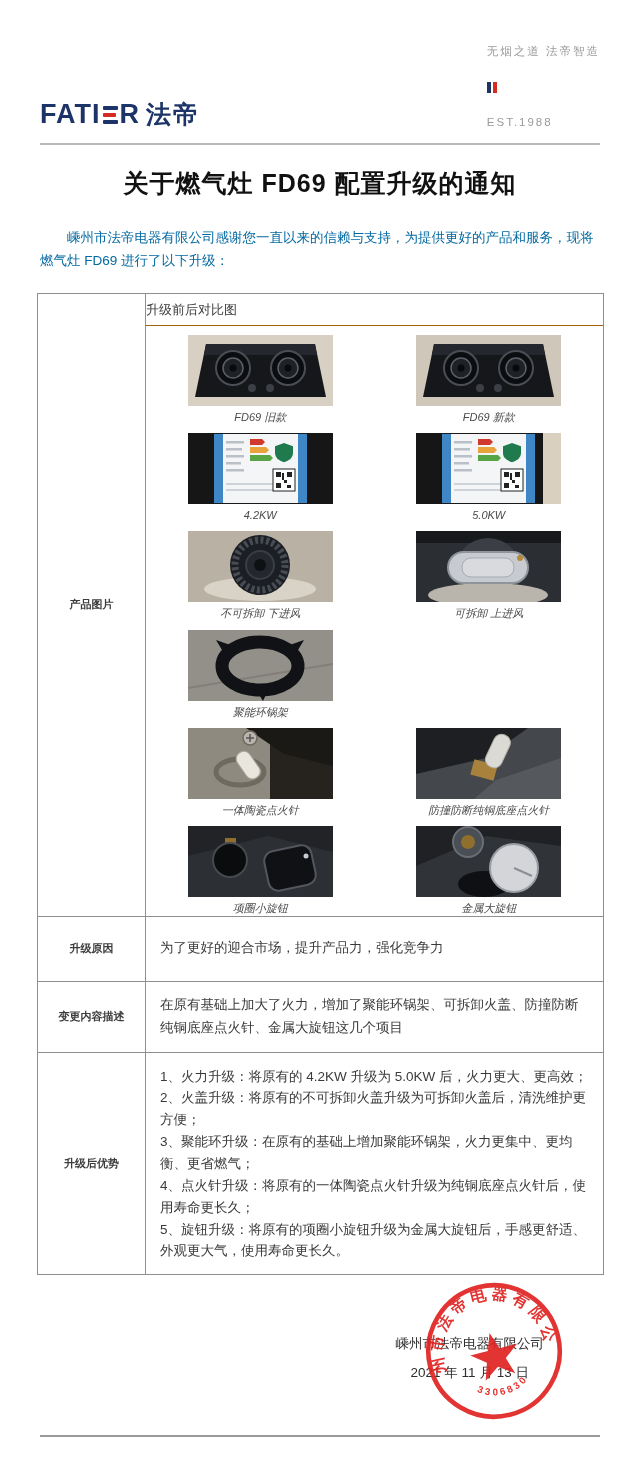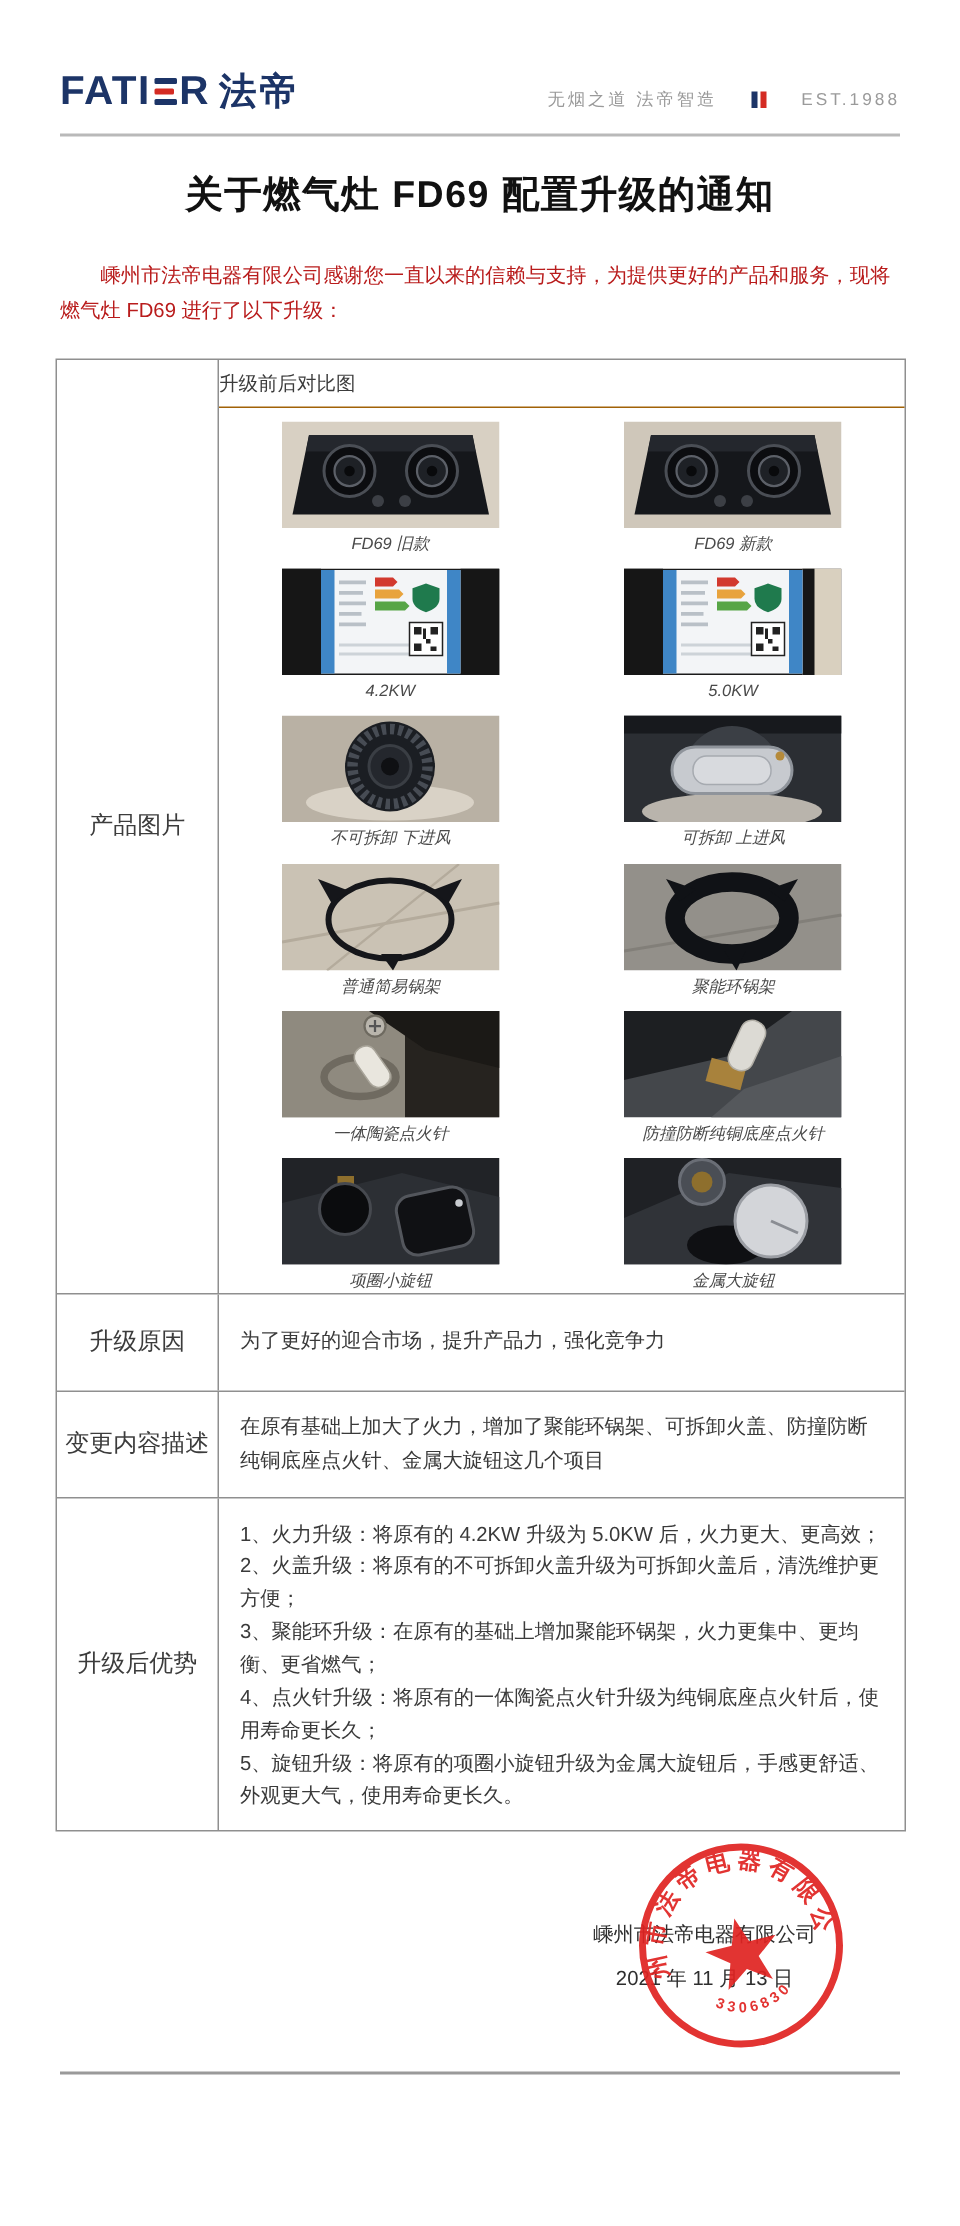--- a/index.html
+++ b/index.html
@@ -9,36 +9,36 @@
 
   
   .header { margin:0 40px; padding-top:44px; padding-bottom:12px;
             border-bottom:2px solid #b9b9b9; display:flex; justify-content:space-between; align-items:flex-end; }
   .logo { display:flex; align-items:center; font-weight:bold; color:#1c3467; letter-spacing:1px; }
   .logo .latin { font-size:27px; font-stretch:condensed; }
   .logo .ebars { display:inline-flex; flex-direction:column; gap:3px; margin:0 2px; }
   .logo .ebars i { display:block; width:15px; height:4px; background:#1c3467; border-radius:1px; }
   .logo .ebars i.mid { background:#d42b23; width:13px; }
   .logo .cn { font-size:25px; margin-left:6px; letter-spacing:2px; }
-  .tagline { display:flex; align-items:center; gap:23px; color:#9a9a9a; font-size:11.5px; letter-spacing:2px; padding-bottom:3px; }
+  .tagline { display:flex; gap:23px; color:#9a9a9a; font-size:11.5px; letter-spacing:2px; padding-bottom:3px;flex-direction:column; }
   .flag { display:inline-flex; gap:2px; }
   .flag i { display:block; width:4px; height:11px; }
   .flag .b1 { background:#1c3467; } .flag .b2 { background:#d42b23; }
 
   
   h1.title { text-align:center; font-size:25px; color:#111; margin-top:22px; letter-spacing:1px; }
-  .intro { margin:27px 40px 0 40px; font-size:13.5px; line-height:1.7; color:#b91c1c; text-indent:2em; }
+  .intro { margin:27px 40px 0 40px; font-size:13.5px; line-height:1.7; color:#0369a1; text-indent:2em; }
 
   
   .tbl { margin:20px 36px 0 37px; width:567px; border:1px solid #8f8f8f; }
   .trow { display:flex; border-top:1px solid #8f8f8f; }
   .trow:first-child { border-top:none; }
   .tleft { width:108px; flex:0 0 108px; border-right:1px solid #8f8f8f;
            display:flex; align-items:center; justify-content:center;
-           font-size:16px; color:#3c3c3c; text-align:center; padding:4px; }
+           font-size:11px; color:#3c3c3c; text-align:center; padding:4px;font-weight:bold; }
   .tright { flex:1; font-size:13.5px; color:#3a3a3a; }
   .compare-header { text-align:left; font-size:13px; color:#3c3c3c; padding:7px 0 6px 0; border-bottom:1px solid #a16207; }
   .pair-row { display:flex;font-style:italic; }
   .pair-cell { width:50%; display:flex; flex-direction:column; align-items:center; padding-top:9px; }
   .pair-cell svg { display:block; }
   .caption { font-size:11px; color:#4a4a4a; margin-top:4px; line-height:1.3; white-space:nowrap; }
   .cell-text { display:flex; align-items:center; padding:12px 14px; line-height:1.7; min-height:64px; }
   .cell-adv { padding:13px 14px 12px 14px; line-height:1.62; }
   .cell-adv .adv-line { color:#3a3a3a; }
 
@@ -208,32 +208,20 @@
                   <rect x="32" y="21" width="80" height="31" rx="15.5" fill="#c7cacf" stroke="#8f949b" stroke-width="2"></rect>
                   <rect x="46" y="27" width="52" height="19" rx="9" fill="#d8dade" stroke="#a6aab0" stroke-width="1"></rect>
                   <circle cx="104" cy="27" r="3" fill="#b58a3a"></circle>
                 </svg>
                 <div class="caption">可拆卸  上进风</div>
               </div>
             </div>
             <div class="pair-row">
               <div class="pair-cell">
                 <svg width="145" height="71" viewBox="0 0 145 71">
-                  <rect width="145" height="71" fill="#cac2b4"></rect>
-                  <line x1="0" y1="52" x2="145" y2="26" stroke="#b4ab9c" stroke-width="2"></line>
-                  <line x1="30" y1="71" x2="118" y2="0" stroke="#b4ab9c" stroke-width="1.5"></line>
-                  <ellipse cx="72" cy="37" rx="41" ry="26" fill="none" stroke="#15161a" stroke-width="4"></ellipse>
-                  <polygon points="24,10 45,18 33,26" fill="#15161a"></polygon>
-                  <polygon points="120,10 99,18 111,26" fill="#15161a"></polygon>
-                  <polygon points="66,60 80,60 74,71" fill="#15161a"></polygon>
-                </svg>
-                <div class="caption">普通简易锅架</div>
-              </div>
-              <div class="pair-cell">
-                <svg width="145" height="71" viewBox="0 0 145 71">
                   <rect width="145" height="71" fill="#93908a"></rect>
                   <line x1="0" y1="58" x2="145" y2="34" stroke="#827f79" stroke-width="2"></line>
                   <ellipse cx="72" cy="36" rx="38" ry="24" fill="none" stroke="#101216" stroke-width="13"></ellipse>
                   <polygon points="28,10 48,17 37,25" fill="#101216"></polygon>
                   <polygon points="116,10 96,17 107,25" fill="#101216"></polygon>
                   <polygon points="67,58 81,58 75,71" fill="#101216"></polygon>
                 </svg>
                 <div class="caption">聚能环锅架</div>
               </div>
             </div>

